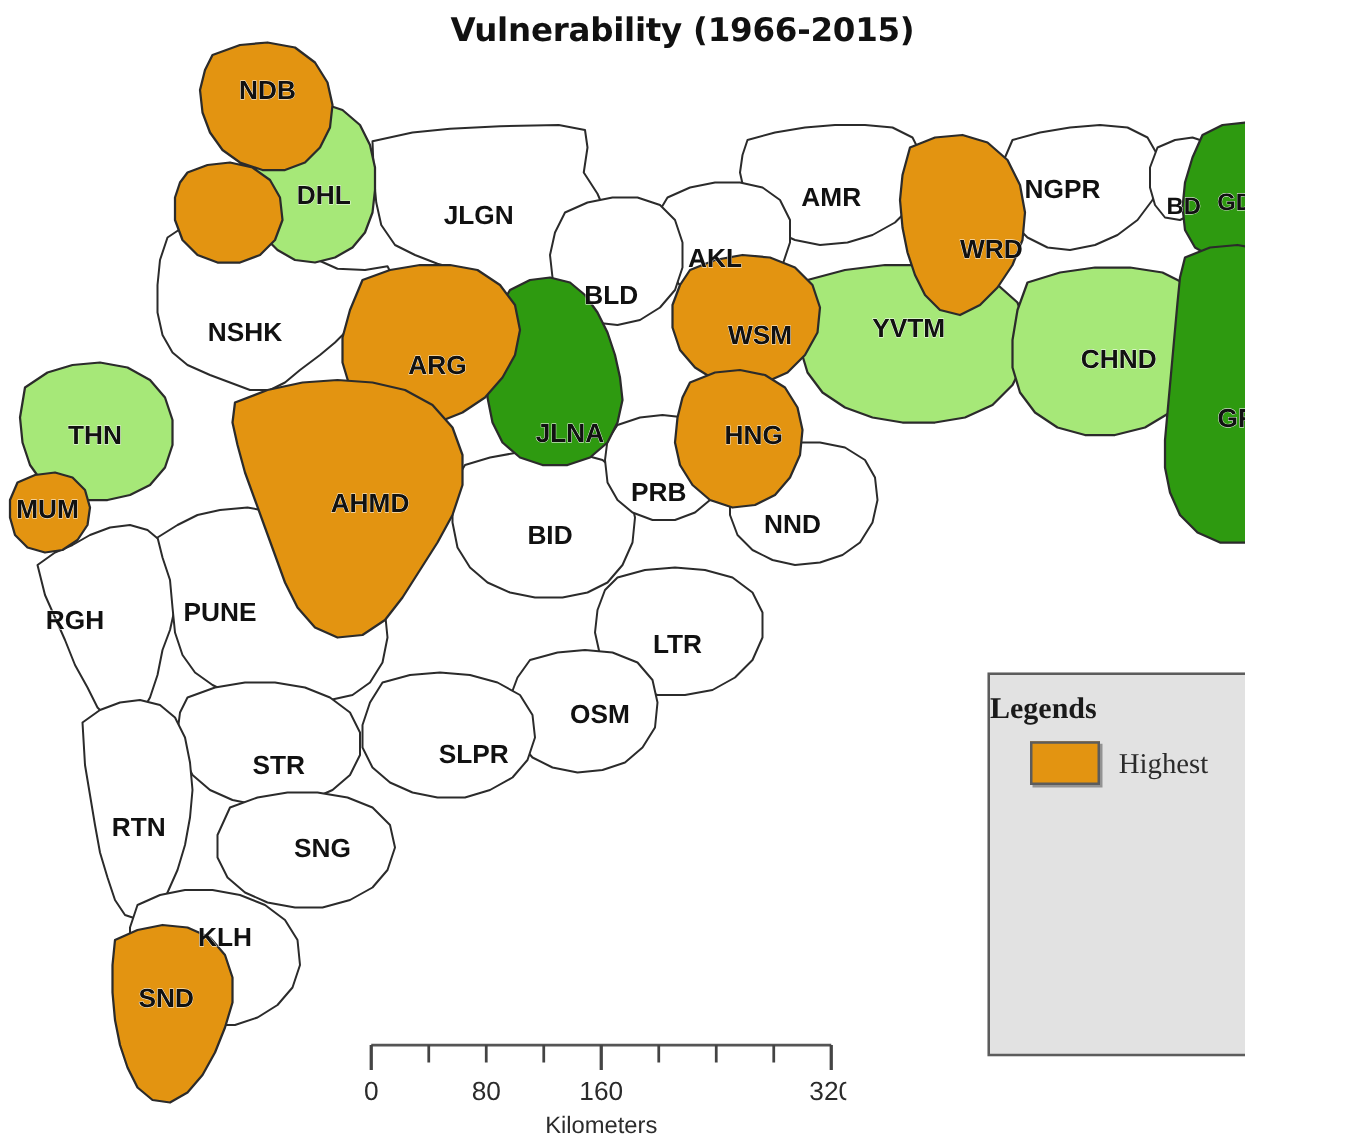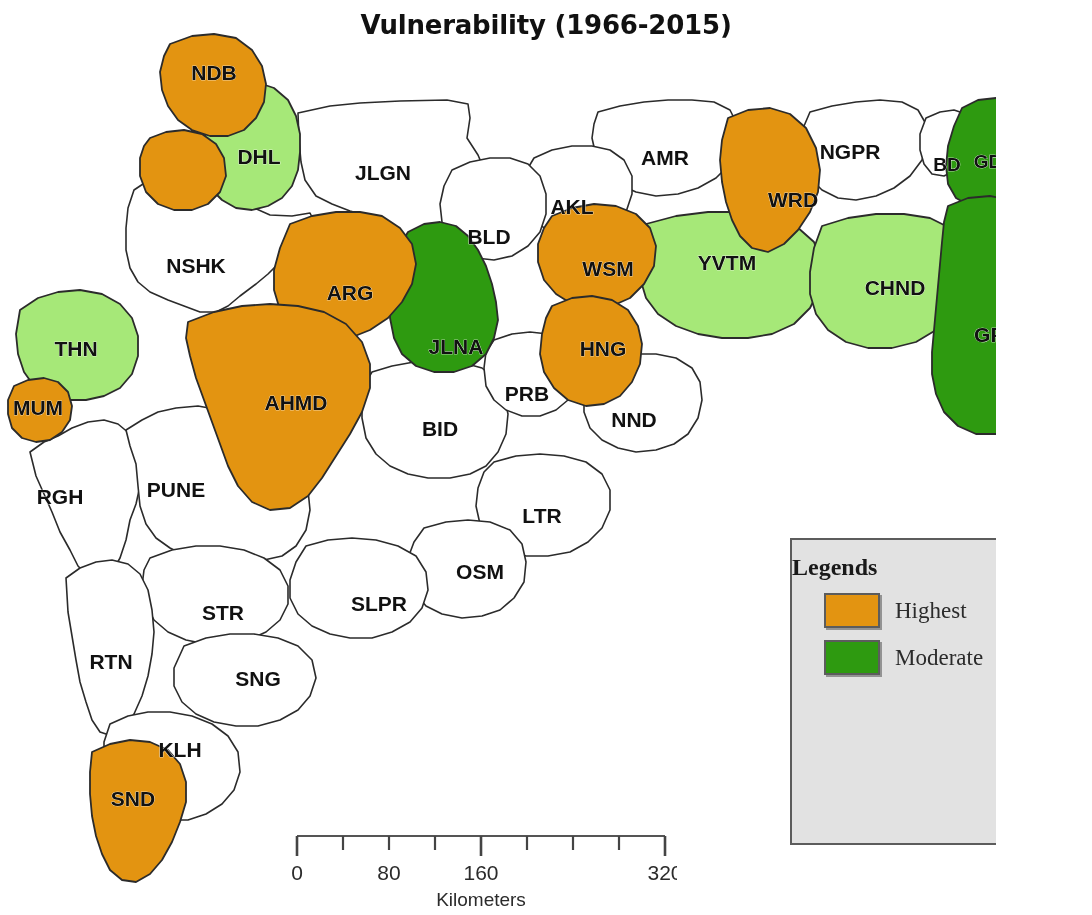--- a/index.html
+++ b/index.html
@@ -314,24 +314,20 @@
   </svg>
 
   <div id="legend-box">
     <div id="legend-title">Legends</div>
 
     <div class="legend-row">
       <div class="legend-swatch" style="background:#E39411;"></div>
       <div class="legend-label">Highest</div>
     </div>
 
-    <div class="legend-row">
-      <div class="legend-swatch" style="background:#2E9A10;"></div>
-      <div class="legend-label">Moderate</div>
-    </div>
 
 
   </div>
 
   <svg id="scalebar" viewBox="0 0 392 86">
     <line x1="12" y1="10" x2="380" y2="10" stroke="#555" stroke-width="2.2"></line>
 
     <line x1="12" y1="10" x2="12" y2="30" stroke="#444" stroke-width="2.6"></line>
     <line x1="58" y1="10" x2="58" y2="24" stroke="#444" stroke-width="2.2"></line>
     <line x1="104" y1="10" x2="104" y2="24" stroke="#444" stroke-width="2.2"></line>

